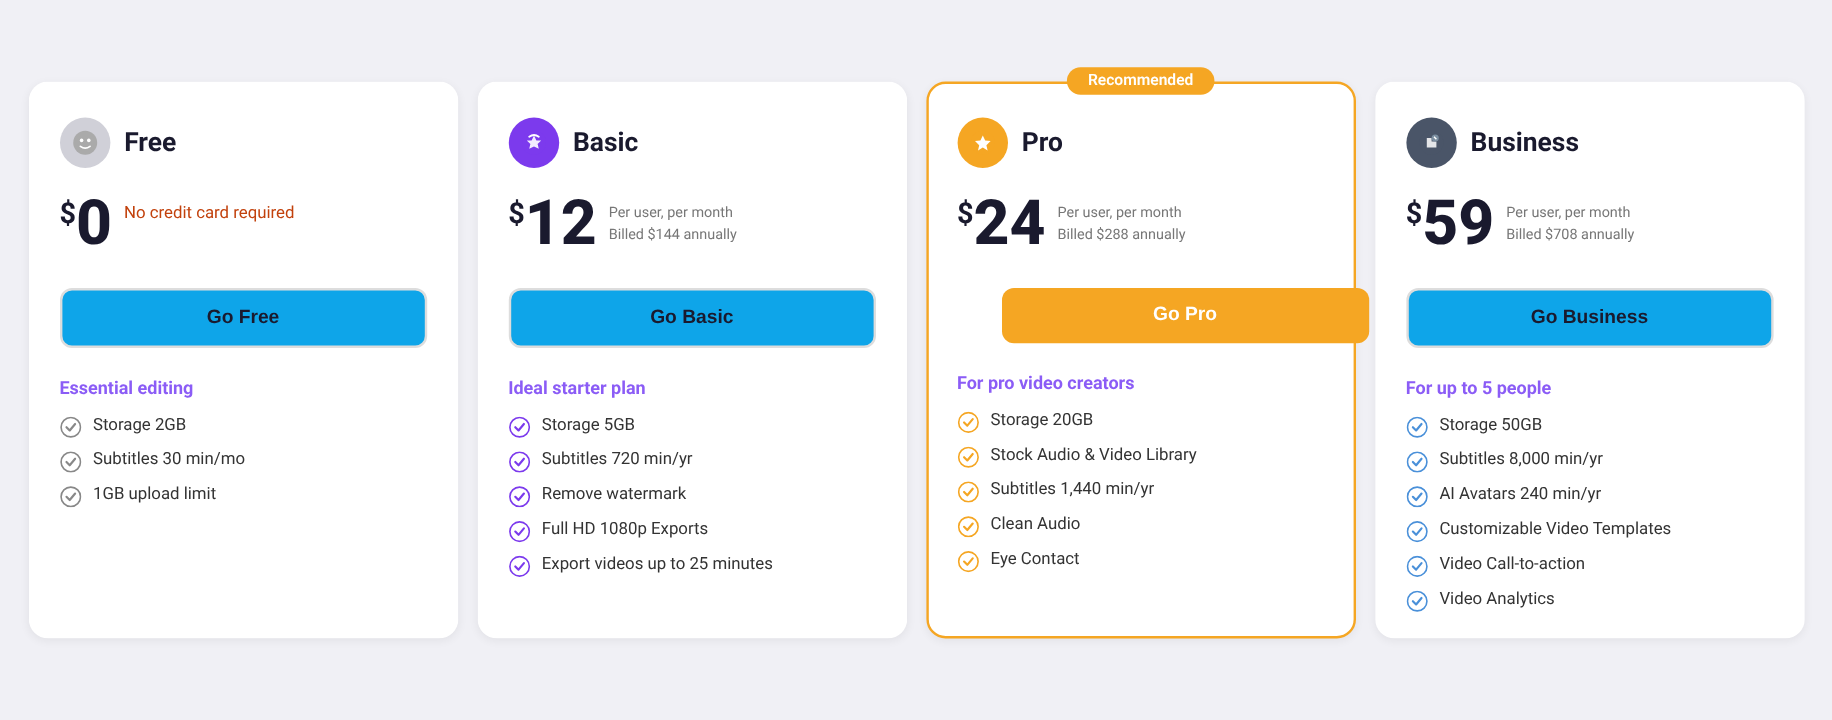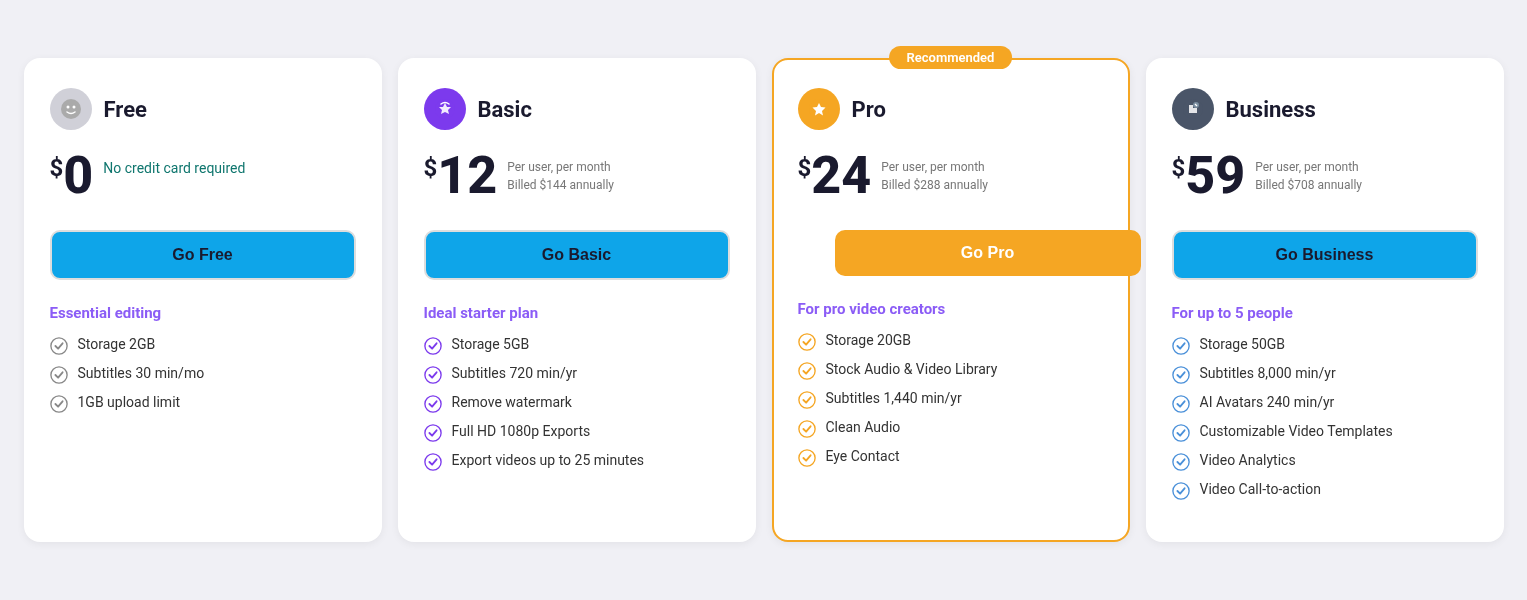--- a/index.html
+++ b/index.html
@@ -15,21 +15,21 @@
     .plans-container {
       display: flex;
       gap: 16px;
       max-width: 1480px;
       width: 100%;
       align-items: stretch;
     }
     .plan-card {
       background: #fff;
       border-radius: 16px;
-      padding: 28px 24px 40px;
+      padding: 28px 24px 20px;
       flex: 1;
       position: relative;
       border: 2px solid transparent;
       box-shadow: 0 2px 8px rgba(0,0,0,0.06);
     }
     .plan-card.recommended {
       border-color: #f5a623;
     }
     .recommended-badge {
       position: absolute;
@@ -104,21 +104,21 @@
       display: flex;
       flex-direction: column;
       justify-content: center;
       font-size: 12px;
       color: #777;
       line-height: 1.5;
       padding-top: 8px;
     }
     .price-meta .no-card {
       font-size: 14px;
-      color: #0f766e;
+      color: #c2410c;
     }
     .cta-button {
       width: 100%;
       padding: 14px;
       border-radius: 10px;
       font-size: 16px;
       font-weight: 600;
       cursor: pointer;
       margin-bottom: 24px;
       transition: opacity 0.2s;
@@ -409,26 +409,26 @@
     <path d="M6 10 L9 13 L14 7" stroke="#4a90d9" stroke-width="2" stroke-linecap="round" stroke-linejoin="round"></path>
   </svg>
       <span>Customizable Video Templates</span>
     </li>
 
     <li class="feature-item">
       <svg class="check-icon" viewBox="0 0 20 20" fill="none">
     <circle cx="10" cy="10" r="9" stroke="#4a90d9" stroke-width="1.5"></circle>
     <path d="M6 10 L9 13 L14 7" stroke="#4a90d9" stroke-width="2" stroke-linecap="round" stroke-linejoin="round"></path>
   </svg>
+      <span>Video Call-to-action</span>
+    </li>
+
+    <li class="feature-item">
+      <svg class="check-icon" viewBox="0 0 20 20" fill="none">
+    <circle cx="10" cy="10" r="9" stroke="#4a90d9" stroke-width="1.5"></circle>
+    <path d="M6 10 L9 13 L14 7" stroke="#4a90d9" stroke-width="2" stroke-linecap="round" stroke-linejoin="round"></path>
+  </svg>
       <span>Video Analytics</span>
-    </li>
-
-    <li class="feature-item">
-      <svg class="check-icon" viewBox="0 0 20 20" fill="none">
-    <circle cx="10" cy="10" r="9" stroke="#4a90d9" stroke-width="1.5"></circle>
-    <path d="M6 10 L9 13 L14 7" stroke="#4a90d9" stroke-width="2" stroke-linecap="round" stroke-linejoin="round"></path>
-  </svg>
-      <span>Video Call-to-action</span>
     </li>
 
     </ul>
   </div>
   </div>
 
 </body></html>

